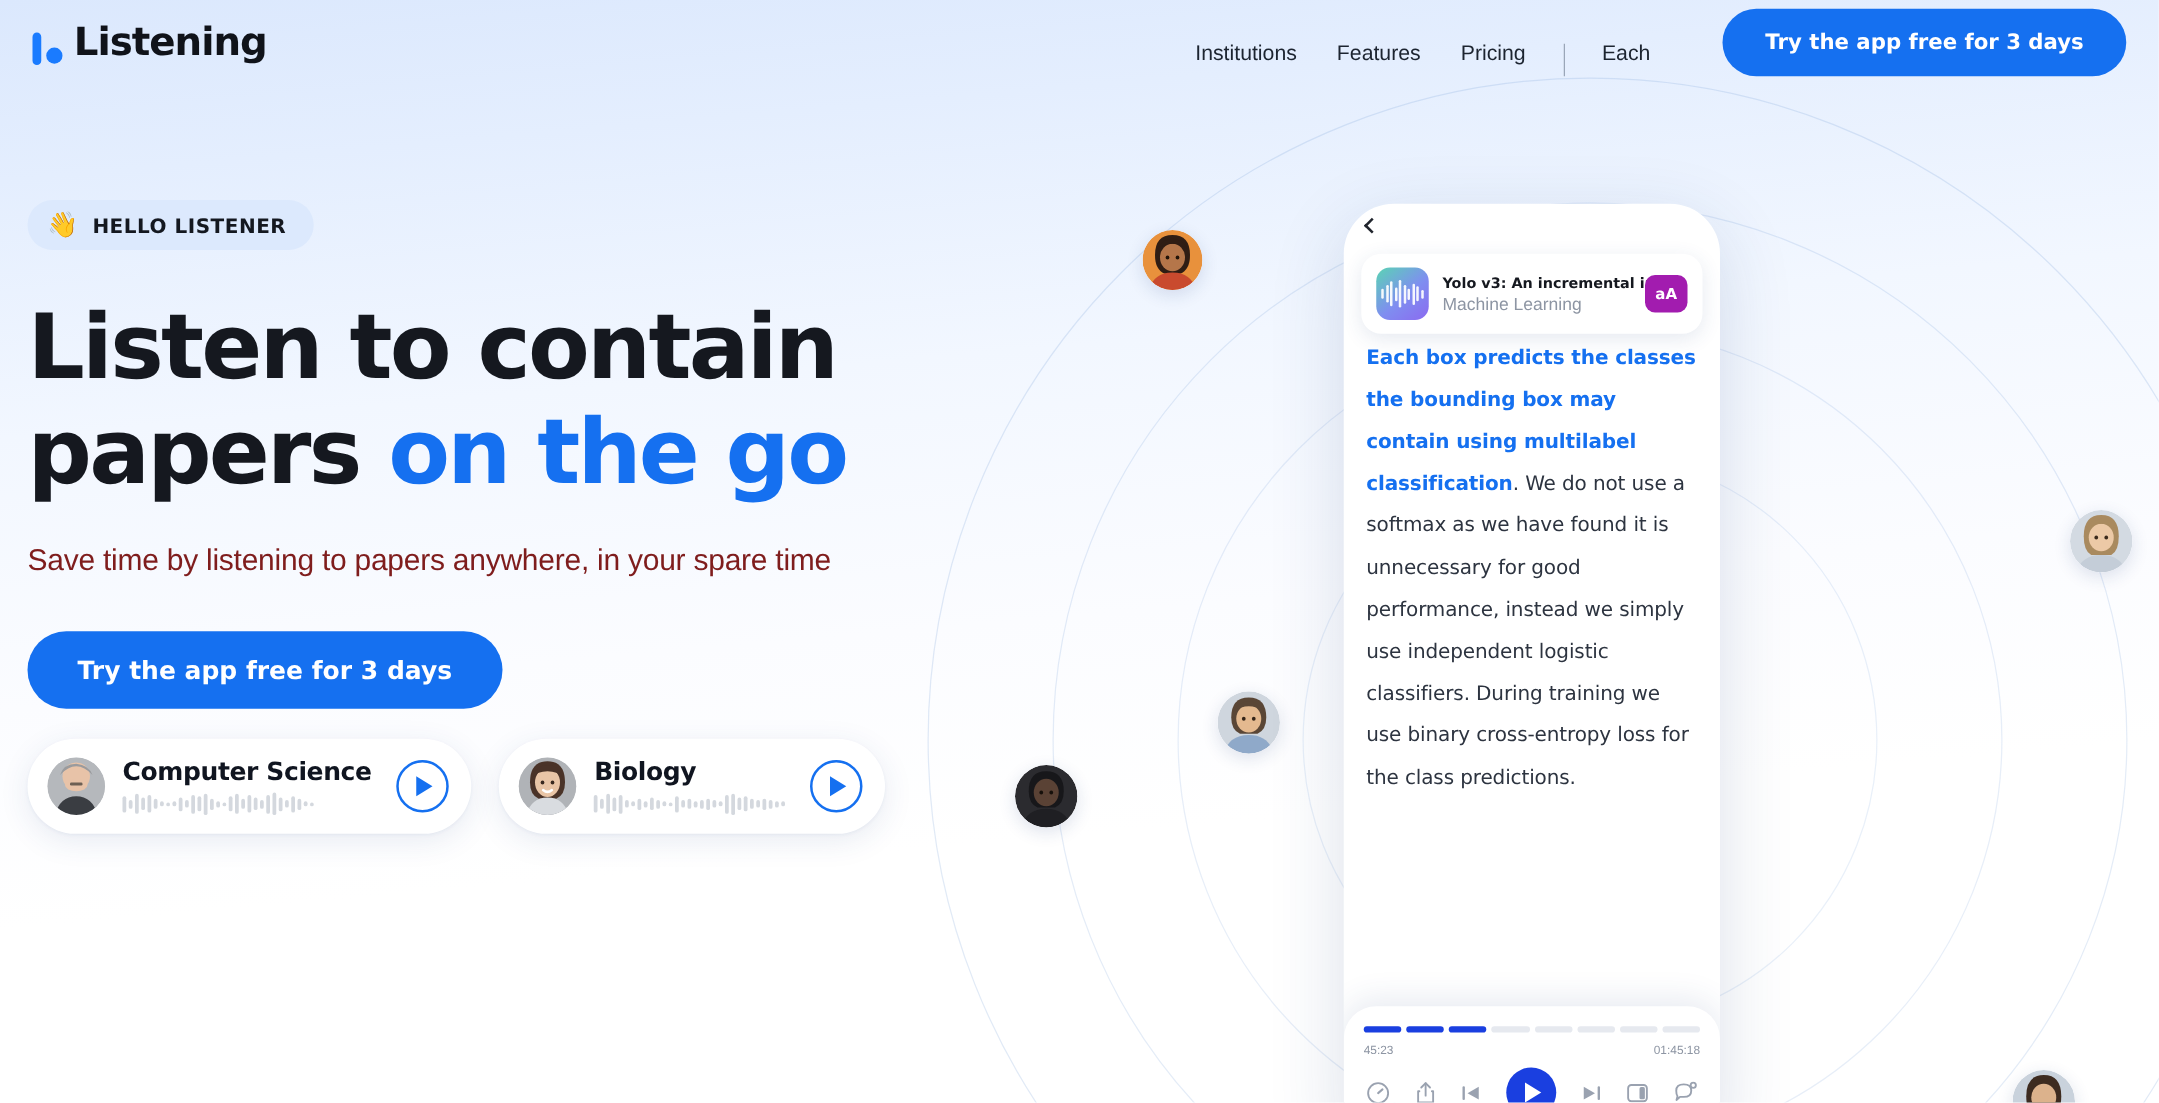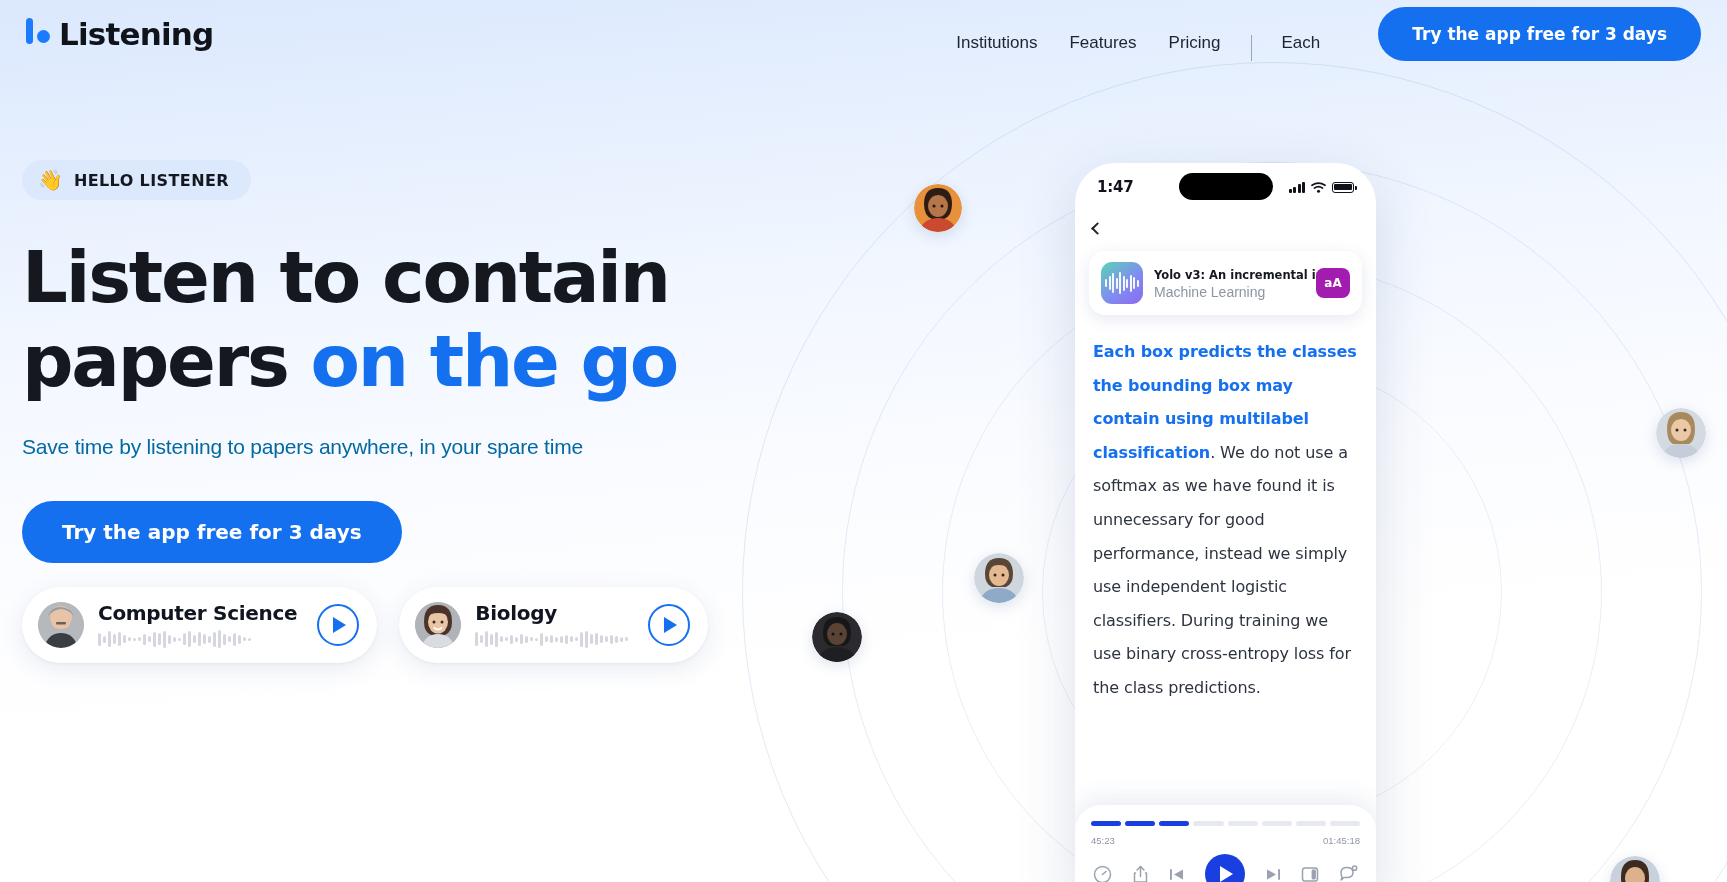--- a/index.html
+++ b/index.html
@@ -21,21 +21,21 @@
   .r2 { width: 860px; height: 860px; left: 842px; top: 162px; border-color: rgba(120,160,215,0.20); }
   .r3 { width: 660px; height: 660px; left: 942px; top: 262px; border-color: rgba(120,160,215,0.18); }
   .r4 { width: 460px; height: 460px; left: 1042px; top: 362px; border-color: rgba(120,160,215,0.16); }
 
   
   .header {
     position: absolute; top: 0; left: 0; right: 0; height: 68px;
     display: flex; align-items: center; z-index: 30;
   }
   .brand {
-    display: flex; align-items: flex-start; gap: 9px;
+    display: flex; align-items: flex-end; gap: 9px;
     margin-left: 26px; cursor: pointer;
   }
   .brand-mark { display: flex; align-items: flex-end; gap: 4px; height: 28px; }
   .brand-bar { width: 7px; height: 26px; background: #1a7bff; border-radius: 4px; }
   .brand-dot { width: 13px; height: 13px; background: #1a7bff; border-radius: 50%; margin-bottom: 1px; }
   .brand-name {
     font-size: 31px; font-weight: 700; color: #10131a;
     letter-spacing: -0.8px; font-family: "DejaVu Sans", sans-serif;
   }
 
@@ -69,21 +69,21 @@
 
   .headline {
     margin-top: 36px;
     font-size: 72px; line-height: 1.16; font-weight: 700;
     color: #15181f; letter-spacing: -2.2px;
     font-family: "DejaVu Sans", sans-serif;
   }
   .headline .accent { color: #1570f0; }
 
   .subtitle {
-    margin-top: 32px; font-size: 21px; color: #0369a1;
+    margin-top: 32px; font-size: 24px; color: #7f1d1d;
     letter-spacing: -0.2px;
   }
 
   .hero-cta {
     margin-top: 42px;
     background: #1570f0; color: #fff;
     font-size: 20px; font-weight: 700;
     border: none; border-radius: 999px;
     padding: 19px 40px; cursor: pointer;
     font-family: "DejaVu Sans", sans-serif;
@@ -195,21 +195,21 @@
   }
   .paper-sub { font-size: 14px; color: #8d95a3; margin-top: 3px; }
   .aa-badge {
     width: 34px; height: 30px; border-radius: 8px; flex: 0 0 auto;
     background: #a21caf; color: #fff; font-size: 12px; font-weight: 700;
     display: flex; align-items: center; justify-content: center;
     cursor: pointer; font-family: "DejaVu Sans", sans-serif;
   }
 
   .reader {
-    margin-top: 20px; padding: 0 18px;
+    margin-top: 2px; padding: 0 18px;
     font-size: 16px; line-height: 2.1; color: #2d3440;
     letter-spacing: -0.1px; font-weight: 500;
     font-family: "DejaVu Sans", sans-serif;
     max-height: 440px; overflow: hidden;
   }
   .reader .hl { color: #1570f0; font-weight: 700; }
 
   .player {
     position: absolute; left: 0; right: 0; bottom: 0; height: 118px;
     background: #fff; border-radius: 26px 26px 0 0;
@@ -492,40 +492,20 @@
         <rect width="50" height="50" fill="#c9d2dc"></rect>
   <path d="M11 21 Q11 4 25 4 Q39 4 39 21 Q39 33 33 36 L17 36 Q11 33 11 21Z" fill="#3d2b20"></path>
   <ellipse cx="25" cy="22" rx="10" ry="11" fill="#dcb28c"></ellipse>
   <path d="M5 50 Q9 36 25 36 Q41 36 45 50Z" fill="#4a5a6e"></path>
       </g>
     </svg>
 </div>
 
 <div class="phone">
 
-  <div class="status-bar">
-    <span class="status-time">1:47</span>
-    <span class="dyn-island"></span>
-    <span class="status-right">
-      <span class="sig">
-          <i></i>
-          <i></i>
-          <i></i>
-          <i></i>
-        </span>
-      <svg width="15" height="11" viewBox="0 0 15 11">
-        <path d="M1 3.3 Q7.5 -1.2 14 3.3" stroke="#10131a" stroke-width="1.7" fill="none" stroke-linecap="round"></path>
-        <path d="M3.4 6.1 Q7.5 3 11.6 6.1" stroke="#10131a" stroke-width="1.7" fill="none" stroke-linecap="round"></path>
-        <circle cx="7.5" cy="9.2" r="1.5" fill="#10131a"></circle>
-      </svg>
-      <span class="batt">
-          <i></i>
-        </span>
-    </span>
-  </div>
 
   <div class="phone-nav">
     <span class="back-chev"></span>
   </div>
 
   <div class="paper-card">
     <span class="paper-icon">
       <i style="height:8px"></i>
         <i style="height:14px"></i>
         <i style="height:20px"></i>

